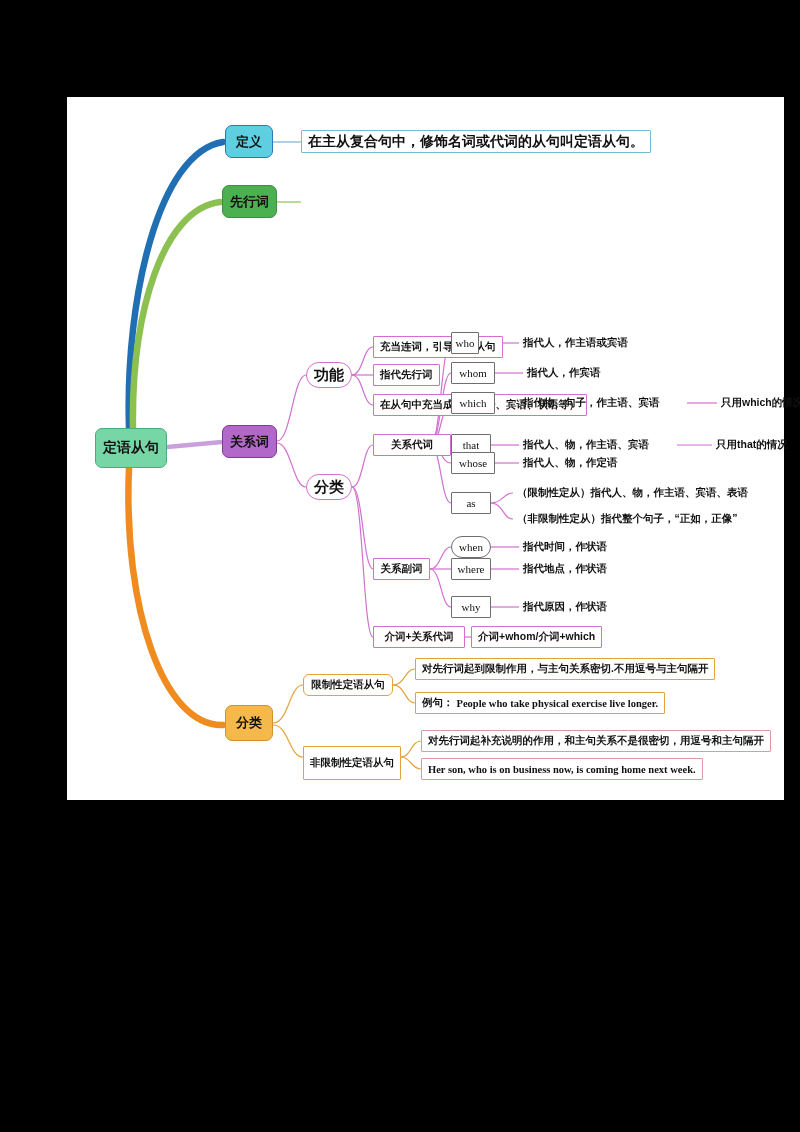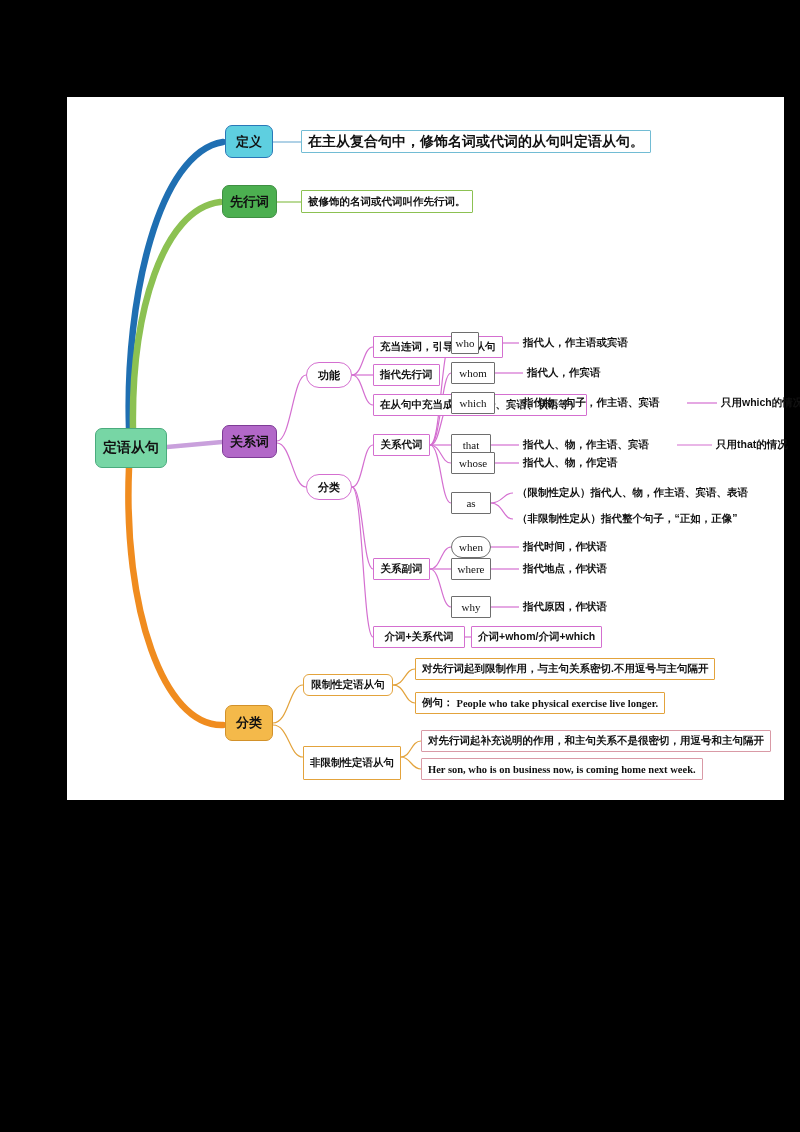--- a/index.html
+++ b/index.html
@@ -15,21 +15,21 @@
   
   .trunk{border-radius:7px;border:1.6px solid;font-weight:bold;font-size:13px;color:#111;}
   #n-center{left:28px;top:331px;width:72px;height:40px;background:#77d6a5;border-color:#4aab7d;
             font-size:14px;}
   #n-def{left:158px;top:28px;width:48px;height:33px;background:#5ecfe0;border-color:#2a78b8;}
   #n-ante{left:155px;top:88px;width:55px;height:33px;background:#4caf50;border-color:#3f8f42;}
   #n-rel{left:155px;top:328px;width:55px;height:33px;background:#b268c8;border-color:#7e3b96;}
   #n-cls{left:158px;top:608px;width:48px;height:36px;background:#f4b94a;border-color:#d2912a;}
 
   
-  .oval{border:1.1px solid #d46fd0;border-radius:14px;background:#fff;font-size:11px;
+  .oval{border:1.1px solid #d46fd0;border-radius:14px;background:#fff;font-size:15px;
         font-weight:bold;color:#111;}
   #n-func{left:239px;top:265px;width:46px;height:26px;}
   #n-fenlei2{left:239px;top:377px;width:46px;height:26px;}
 
   
   .pbox{border:1.1px solid #d46fd0;background:#fff;font-size:10.5px;color:#111;
         font-weight:bold;padding:0 6px;border-radius:1px;}
 
   
   .kbox{border:1.2px solid #6e6e6e;background:#fff;font-family:"Liberation Serif","DejaVu Serif",serif;
@@ -132,42 +132,39 @@
       <div class="node trunk" id="n-rel">
         <span>关系词</span>
       </div>
       <div class="node trunk" id="n-cls">
         <span>分类</span>
       </div>
 
       <div class="node cyanbox" style="left:234px;top:33px;height:23px;">
         <span>在主从复合句中，修饰名词或代词的从句叫定语从句。</span>
       </div>
-      <div class="node greenbox" style="left:234px;top:93px;height:23px;">
-        <span>被修饰的名词或代词叫作先行词。</span>
-      </div>
 
       <div class="node oval" id="n-func">
         <span>功能</span>
       </div>
       <div class="node pbox" style="left:306px;top:239px;height:22px;">
         <span>充当连词，引导定语从句</span>
       </div>
       <div class="node pbox" style="left:306px;top:267px;height:22px;">
         <span>指代先行词</span>
       </div>
       <div class="node pbox" style="left:306px;top:297px;height:22px;">
         <span>在从句中充当成分（主语、宾语、状语等）</span>
       </div>
 
       <div class="node oval" id="n-fenlei2">
         <span>分类</span>
       </div>
 
-      <div class="node pbox" style="left:306px;top:337px;width:57px;height:22px;padding:0;">
+      <div class="node pbox" style="left:306px;top:337px;width:78px;height:22px;padding:0;">
         <span>关系代词</span>
       </div>
 
       <div class="node kbox" style="left:384px;top:235px;width:28px;height:22px;">
         <span>who</span>
       </div>
       <div class="desc" style="left:456px;top:238px;height:16px;">
         <span>指代人，作主语或宾语</span>
       </div>
 

